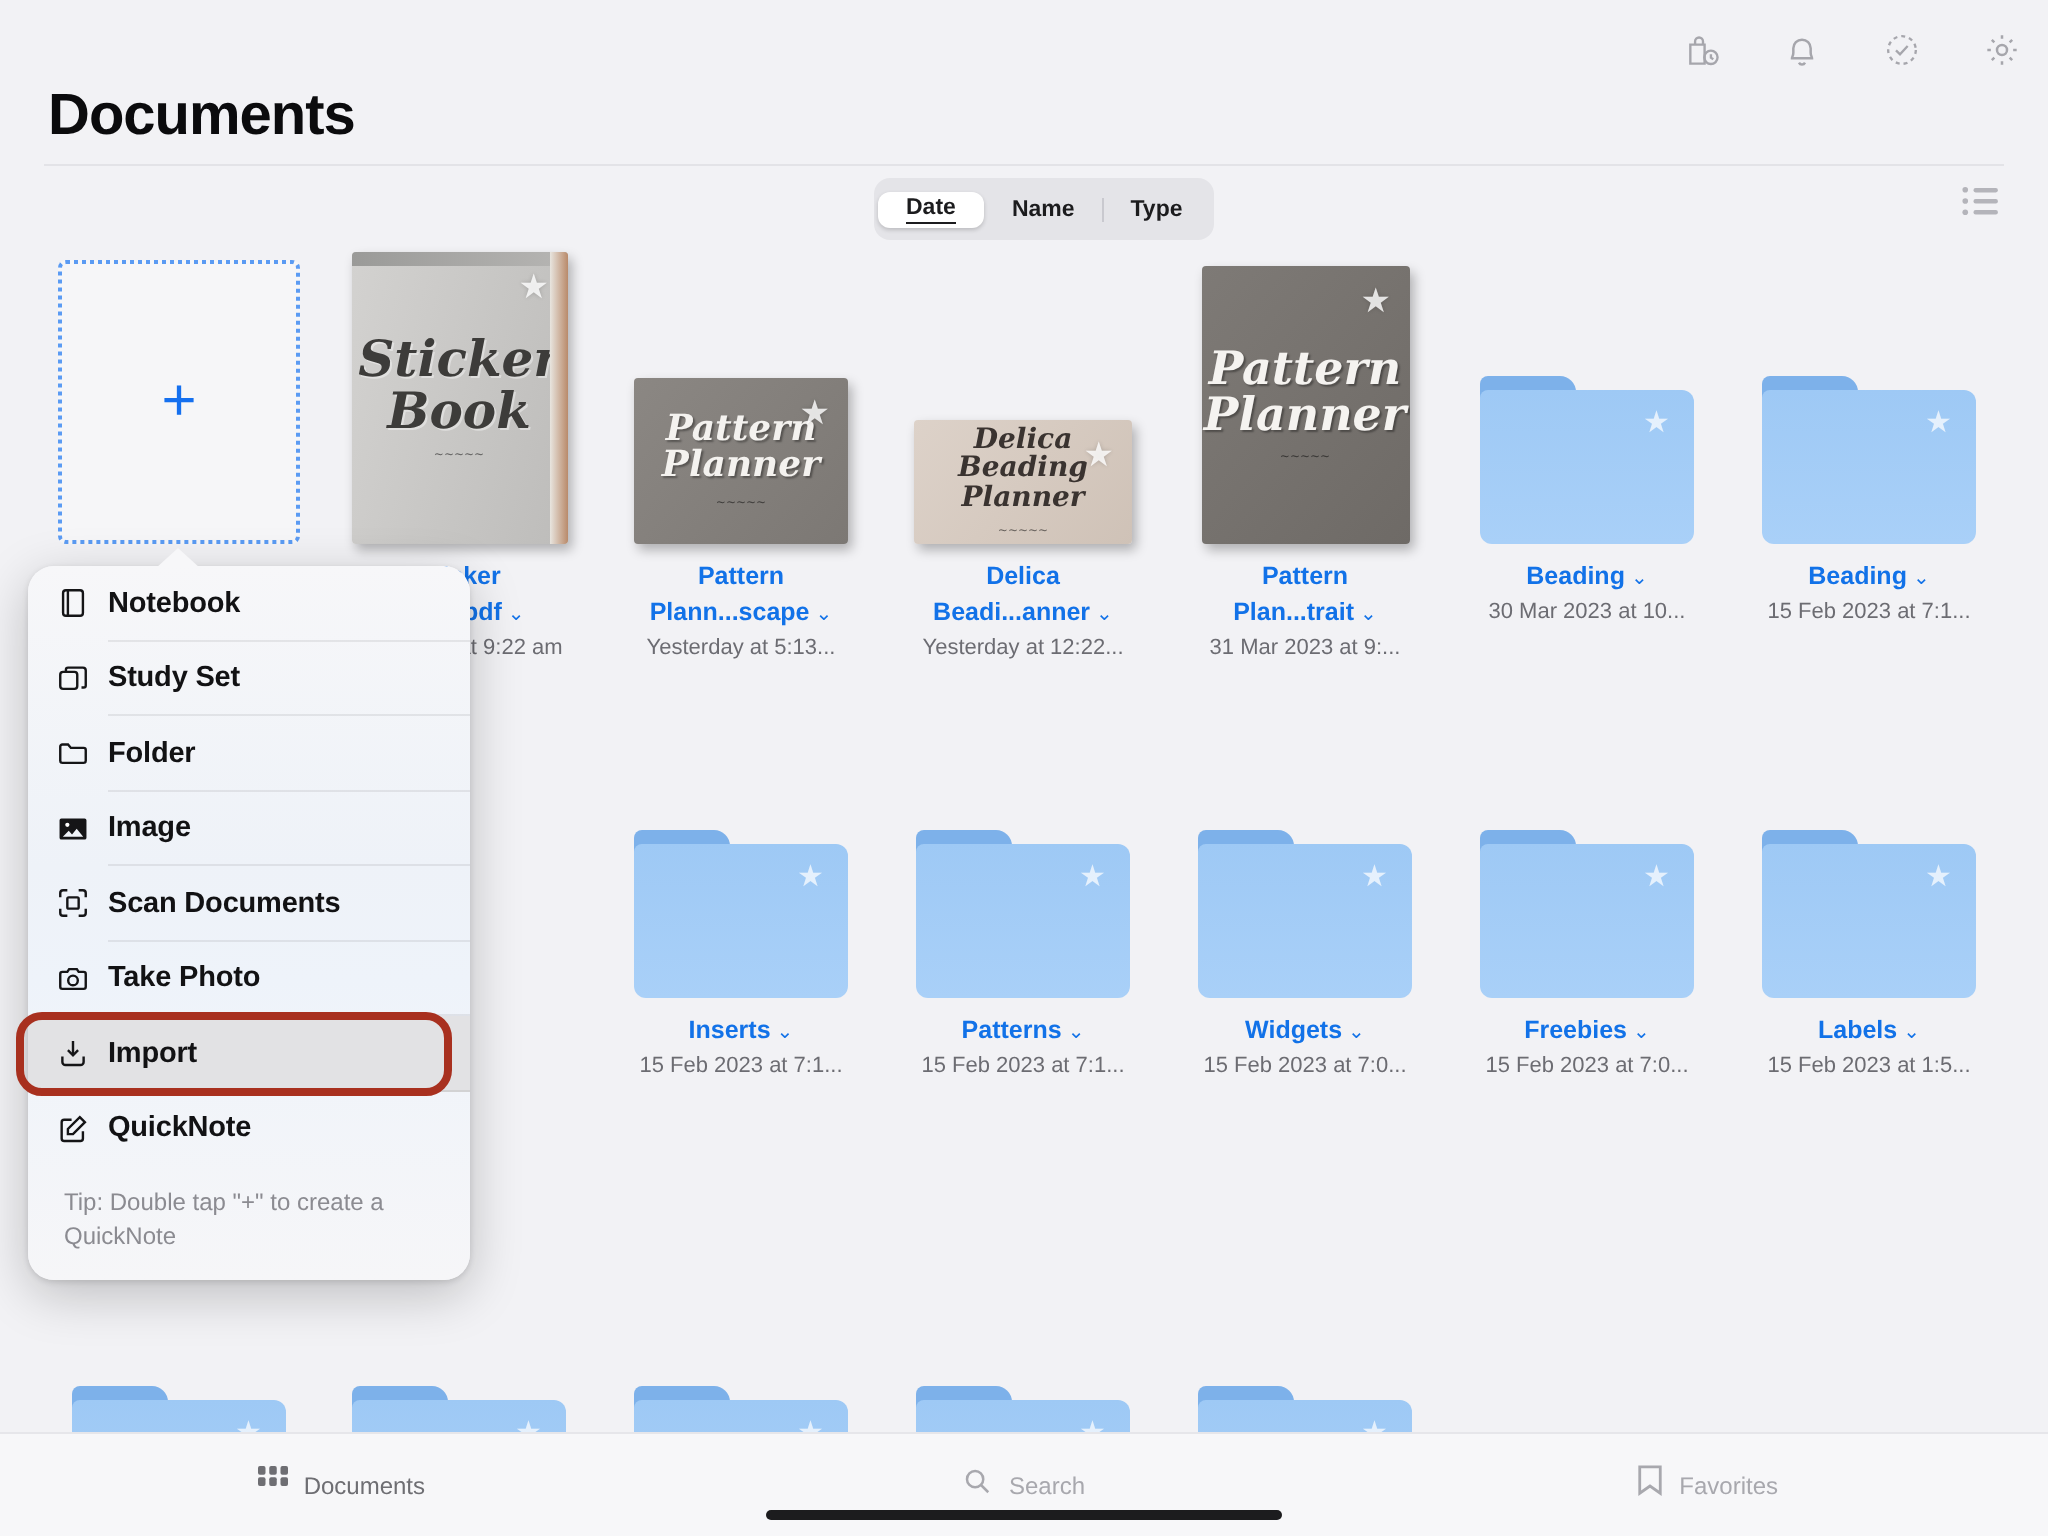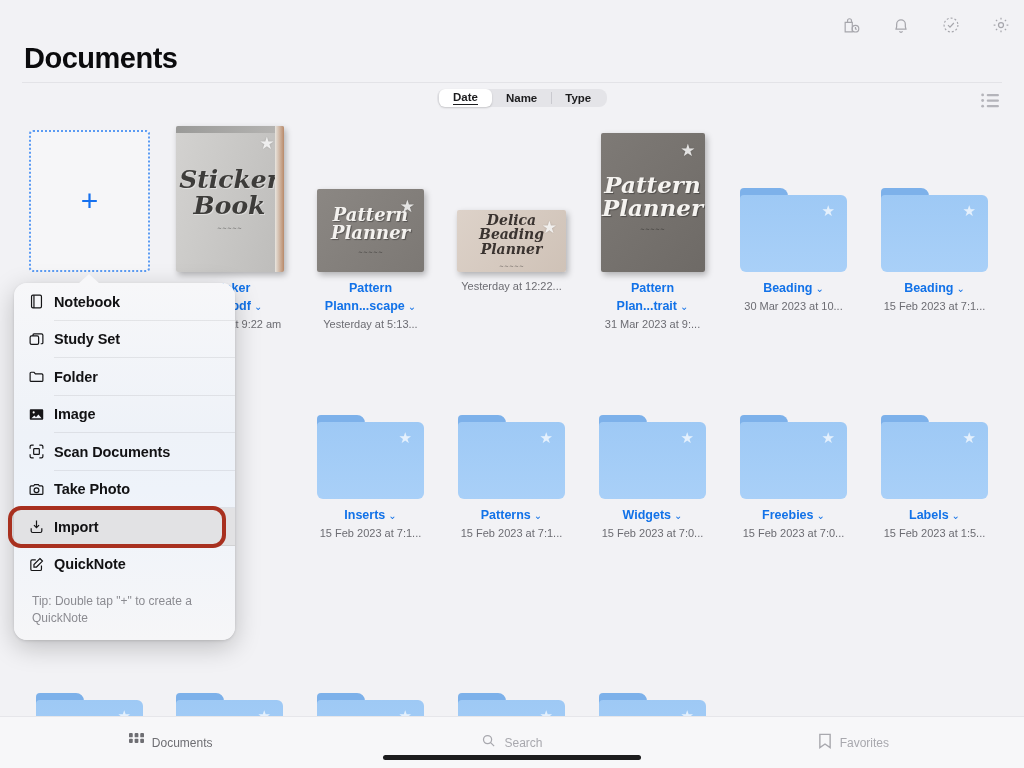--- a/index.html
+++ b/index.html
@@ -20,21 +20,21 @@
   .page-title {
     position: absolute; left: 24px; top: 42px;
     font-size: 29px; font-weight: bold; color: #0b0b0d; letter-spacing: -0.5px;
   }
   .title-rule { position: absolute; left: 22px; top: 82px; width: 980px; height: 1px; background: #e3e3e7; }
 
   
   .segmented {
     position: absolute; left: 437px; top: 89px;
     display: flex; align-items: center;
-    background: #e4e4e8; border-radius: 8px; padding: 2px; height: 18px;
+    background: #e4e4e8; border-radius: 8px; padding: 2px; height: 31px;
   }
   .seg {
     font-size: 11.5px; font-weight: bold; color: #1c1c1e;
     padding: 0 14px; height: 18px; line-height: 18px; border-radius: 6px;
     display: flex; align-items: center; position: relative;
   }
   .seg.active { background: #ffffff; box-shadow: 0 1px 2px rgba(0,0,0,.18); }
   .seg.active .seglabel { border-bottom: 1.5px solid #1c1c1e; line-height: 13px; }
   .seg.divider::before { content:""; position:absolute; left:0; top:3px; width:1px; height:12px; background:#c9c9cf; }
 
@@ -223,20 +223,21 @@
 
     <div class="cell" style="left:441px; top:0;">
       <div class="thumbwrap">
         <div class="cover delica">
           <div class="script">Delica Beading Planner</div>
           <div class="sig">~~~~~</div>
           <span class="star">★</span>
         </div>
       </div>
       <div class="label-row">
+        <div class="fname"><span>Delica<br>Beadi...anner</span><span class="chev">⌄</span></div>
         <div class="fdate">Yesterday at 12:22...</div>
       </div>
     </div>
 
     <div class="cell" style="left:582px; top:0;">
       <div class="thumbwrap">
         <div class="cover plannerport">
           <div class="script">Pattern Planner</div>
           <div class="sig">~~~~~</div>
           <span class="star">★</span>

